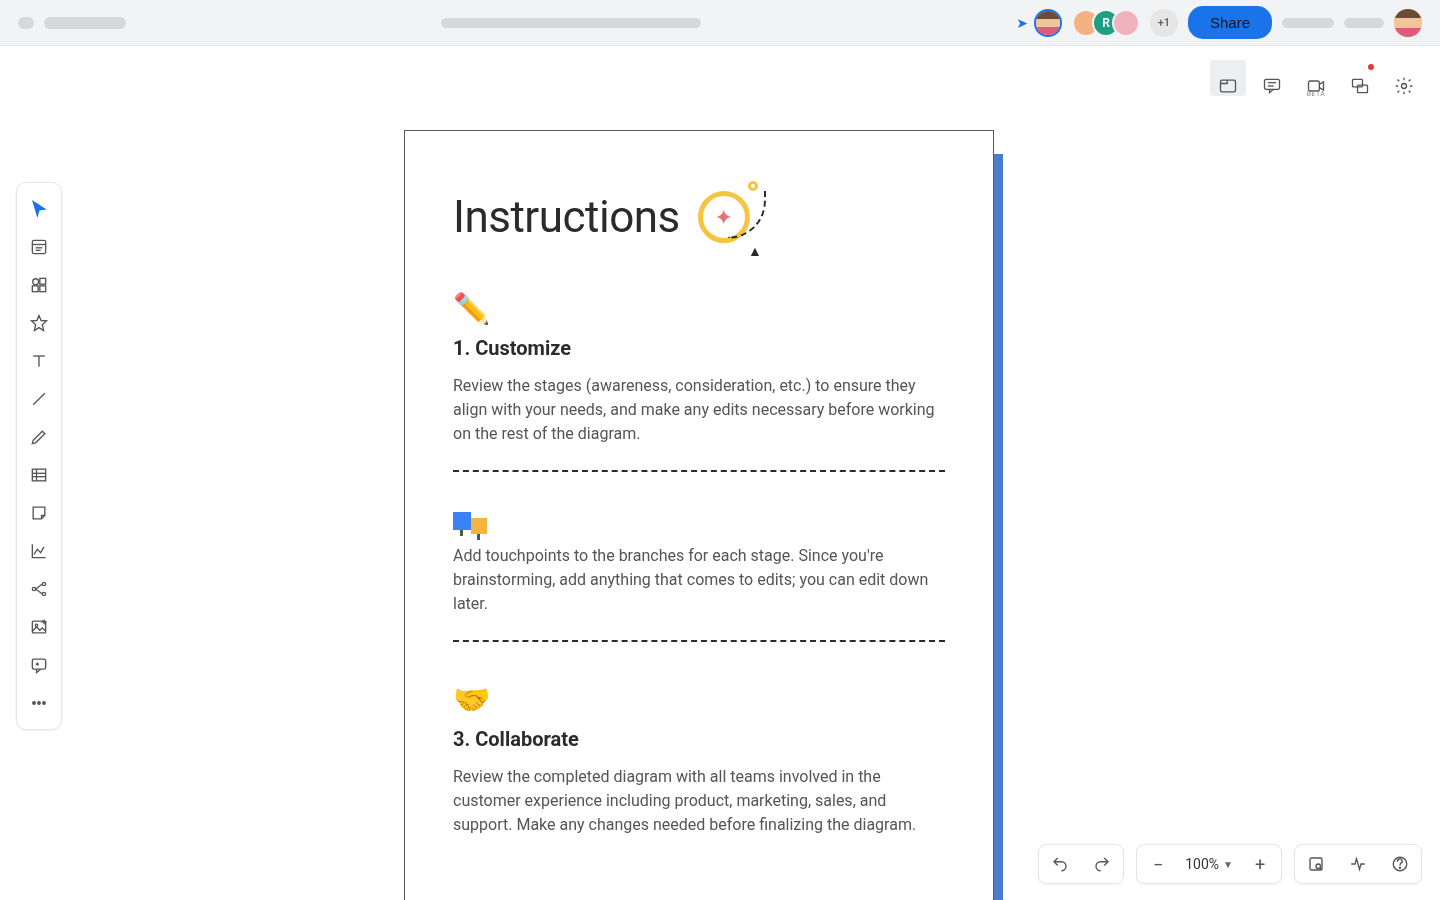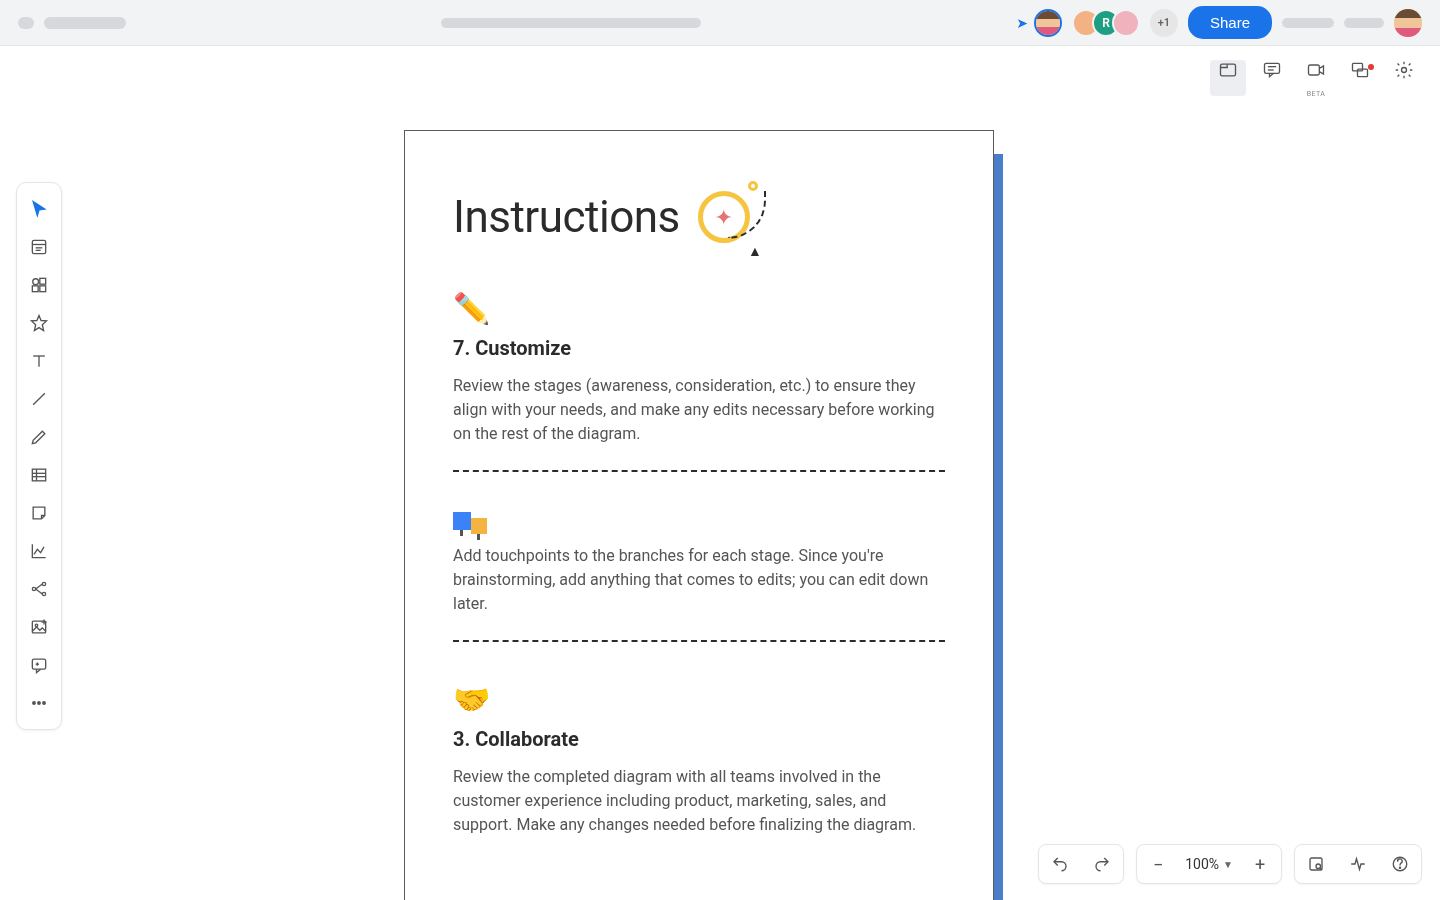--- a/index.html
+++ b/index.html
@@ -16,27 +16,27 @@
 .cursor-mini { color: #1a73e8; font-size: 14px; margin-right: -4px; }
 .avatar { width: 28px; height: 28px; border-radius: 50%; background: #ccc; display: flex; align-items: center; justify-content: center; font-size: 12px; font-weight: 600; color: #fff; }
 .avatar.primary { border: 2px solid #1a73e8; background: #ffd180; }
 .avatar-group { display: flex; }
 .avatar-group .avatar { margin-left: -8px; border: 2px solid #f2f3f5; }
 .avatar-group .avatar:first-child { margin-left: 0; }
 .avatar.a1 { background: #f4b183; }
 .avatar.a2 { background: #1e9e82; }
 .avatar.a3 { background: #f0b2bd; }
 .avatar.extra { background: #e6e6e6; color: #666; font-size: 11px; }
-.share-btn { background: #1a73e8; color: #ffffff; border: none; border-radius: 15px; padding: 8px 22px; font-size: 15px; font-weight: 500; cursor: pointer; }
+.share-btn { background: #1a73e8; color: #0f172a; border: none; border-radius: 15px; padding: 8px 22px; font-size: 15px; font-weight: 500; cursor: pointer; }
 .avatar.me { background: #ffd180; }
 .avatar-face { width: 100%; height: 100%; border-radius: 50%; background: linear-gradient(180deg, #6b4a36 0%, #6b4a36 32%, #f1c59a 32%, #f1c59a 68%, #e05a7d 68%); }
 
 
 .right-icons { position: absolute; right: 18px; top: 60px; display: flex; gap: 8px; }
-.ricon { width: 36px; height: 36px; border-radius: 4px; display: flex; align-items: flex-start; justify-content: center; cursor: pointer; position: relative; }
+.ricon { width: 36px; height: 36px; border-radius: 4px; display: flex; align-items: flex-end; justify-content: center; cursor: pointer; position: relative; }
 .ricon.active { background: #eceef1; }
 .ricon svg { width: 20px; height: 20px; stroke: #555; fill: none; stroke-width: 1.6; }
 .beta-dot { position: absolute; top: 4px; right: 4px; width: 6px; height: 6px; background: #e53935; border-radius: 50%; }
 .beta-label { position: absolute; bottom: -2px; font-size: 7px; color: #888; letter-spacing: 0.4px; }
 
 
 .left-toolbar { position: absolute; left: 16px; top: 182px; background: #fff; border: 1px solid #e5e5e5; border-radius: 10px; box-shadow: 0 1px 3px rgba(0,0,0,0.06); padding: 8px 4px; display: flex; flex-direction: column; gap: 2px; }
 .ltool { width: 36px; height: 36px; display: flex; align-items: center; justify-content: center; cursor: pointer; border-radius: 6px; }
 .ltool svg { width: 20px; height: 20px; stroke: #555; fill: none; stroke-width: 1.6; }
 .ltool.active svg { stroke: #1a73e8; fill: #1a73e8; }
@@ -248,21 +248,21 @@
             <span class="compass-star">✦</span>
           </div>
         <div class="compass-dot"></div>
         <div class="compass-arc"></div>
         <div class="compass-arrow">▲</div>
       </div>
     </div>
 
     <div class="section">
       <span class="section-icon">✏️</span>
-      <h2 class="section-title">7. Customize</h2>
+      <h2 class="section-title">1. Customize</h2>
       <p class="section-body">Review the stages (awareness, consideration, etc.) to ensure they align with your needs, and make any edits necessary before working on the rest of the diagram.</p>
     </div>
     <hr class="divider">
 
     <div class="section">
       <span class="stickies-icon"><span class="sticky-a"></span><span class="sticky-b"></span></span>
       <p class="section-body">Add touchpoints to the branches for each stage. Since you're brainstorming, add anything that comes to edits; you can edit down later.</p>
     </div>
     <hr class="divider">
 

